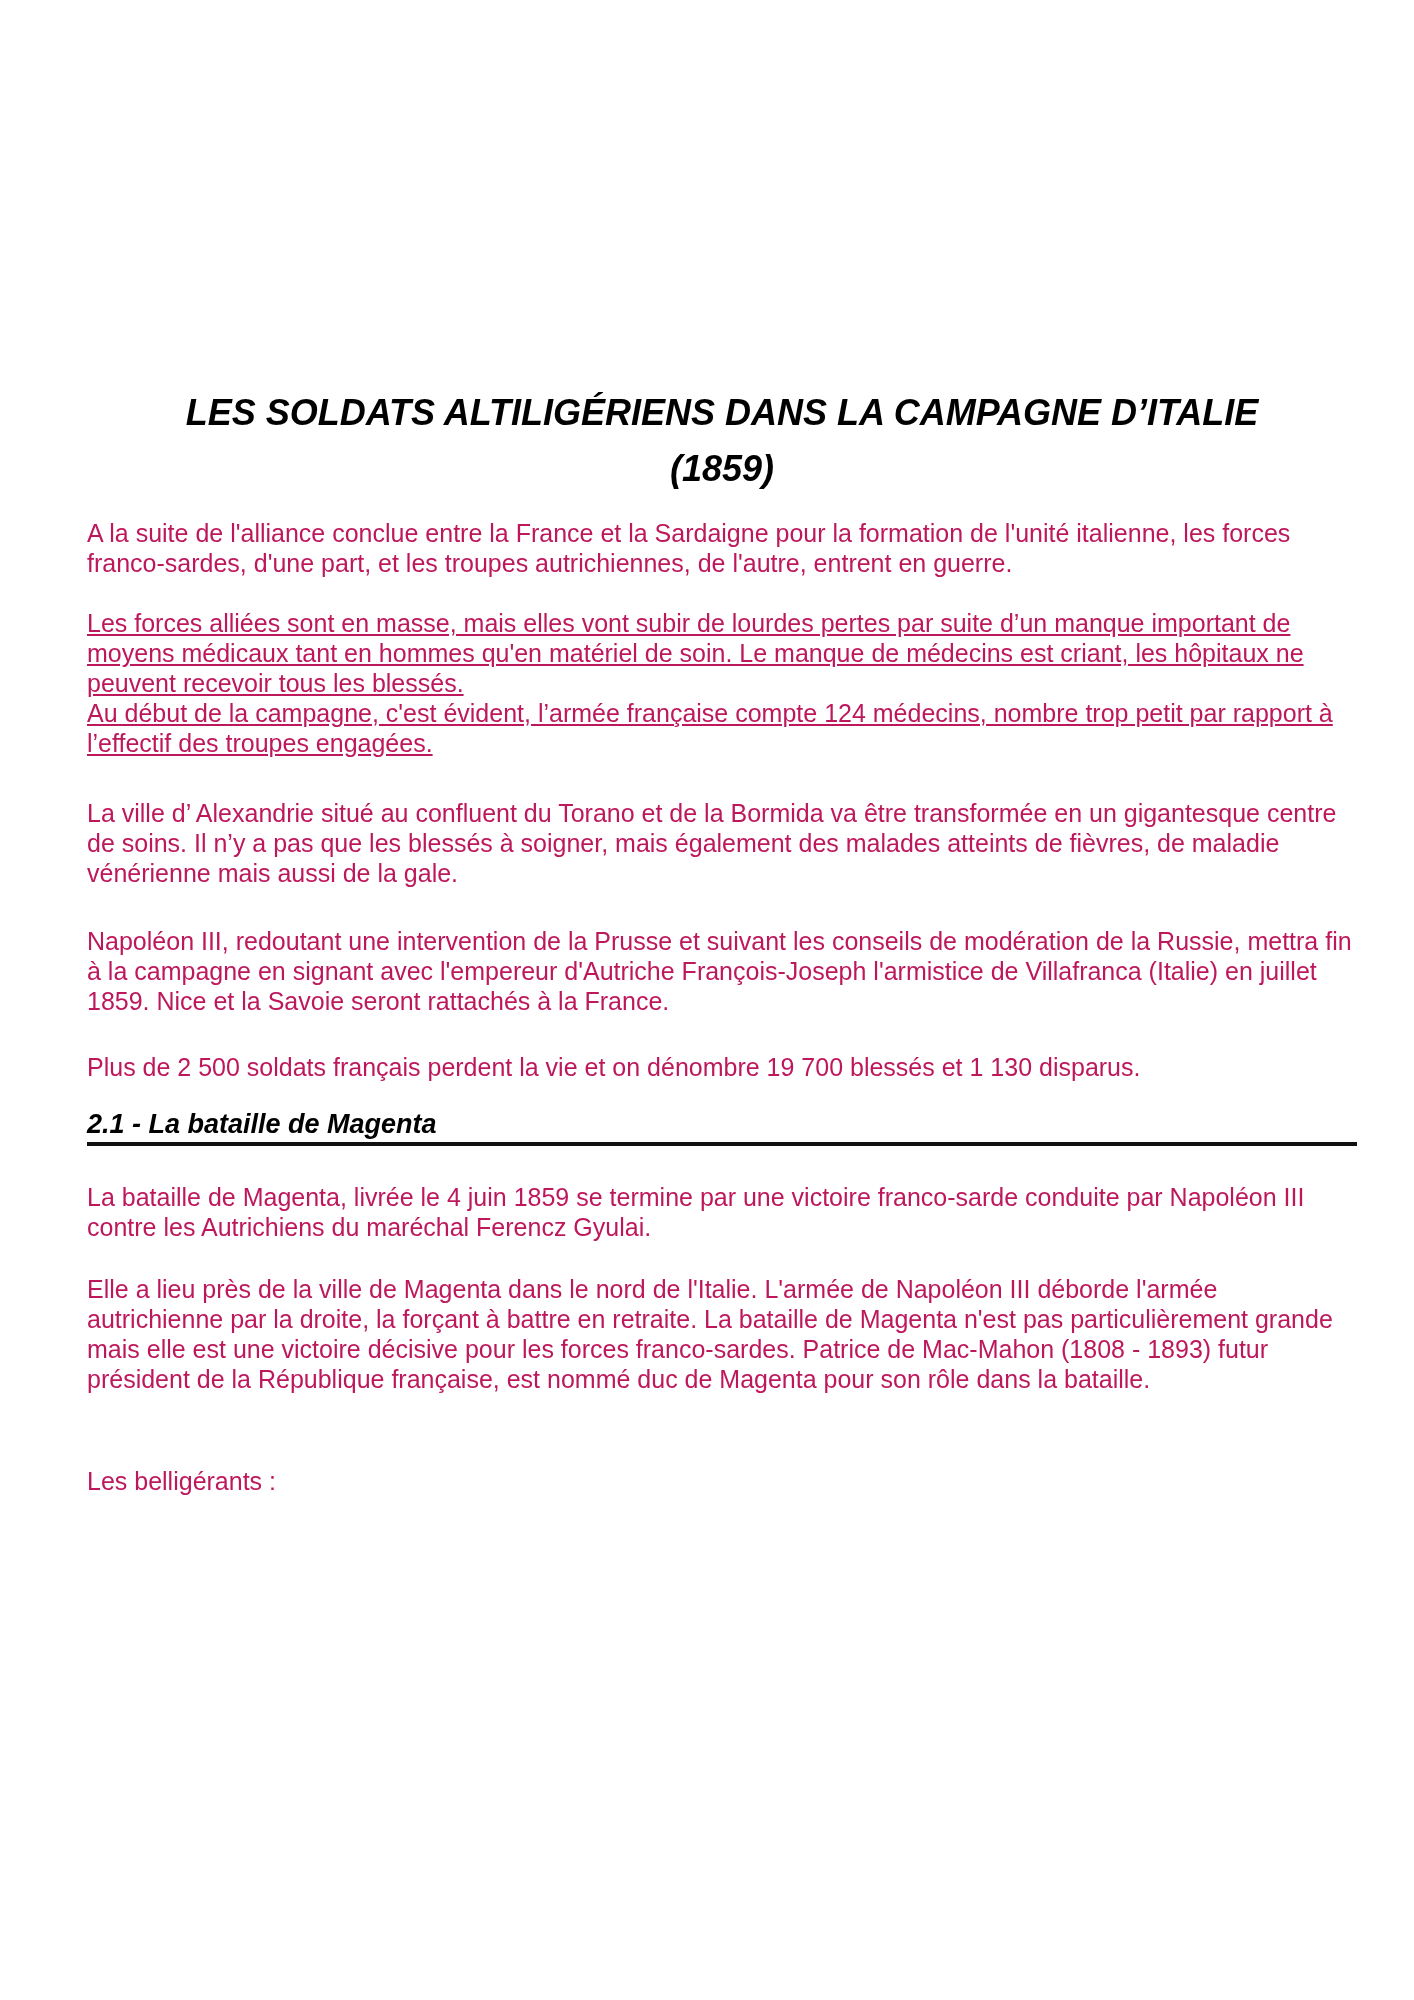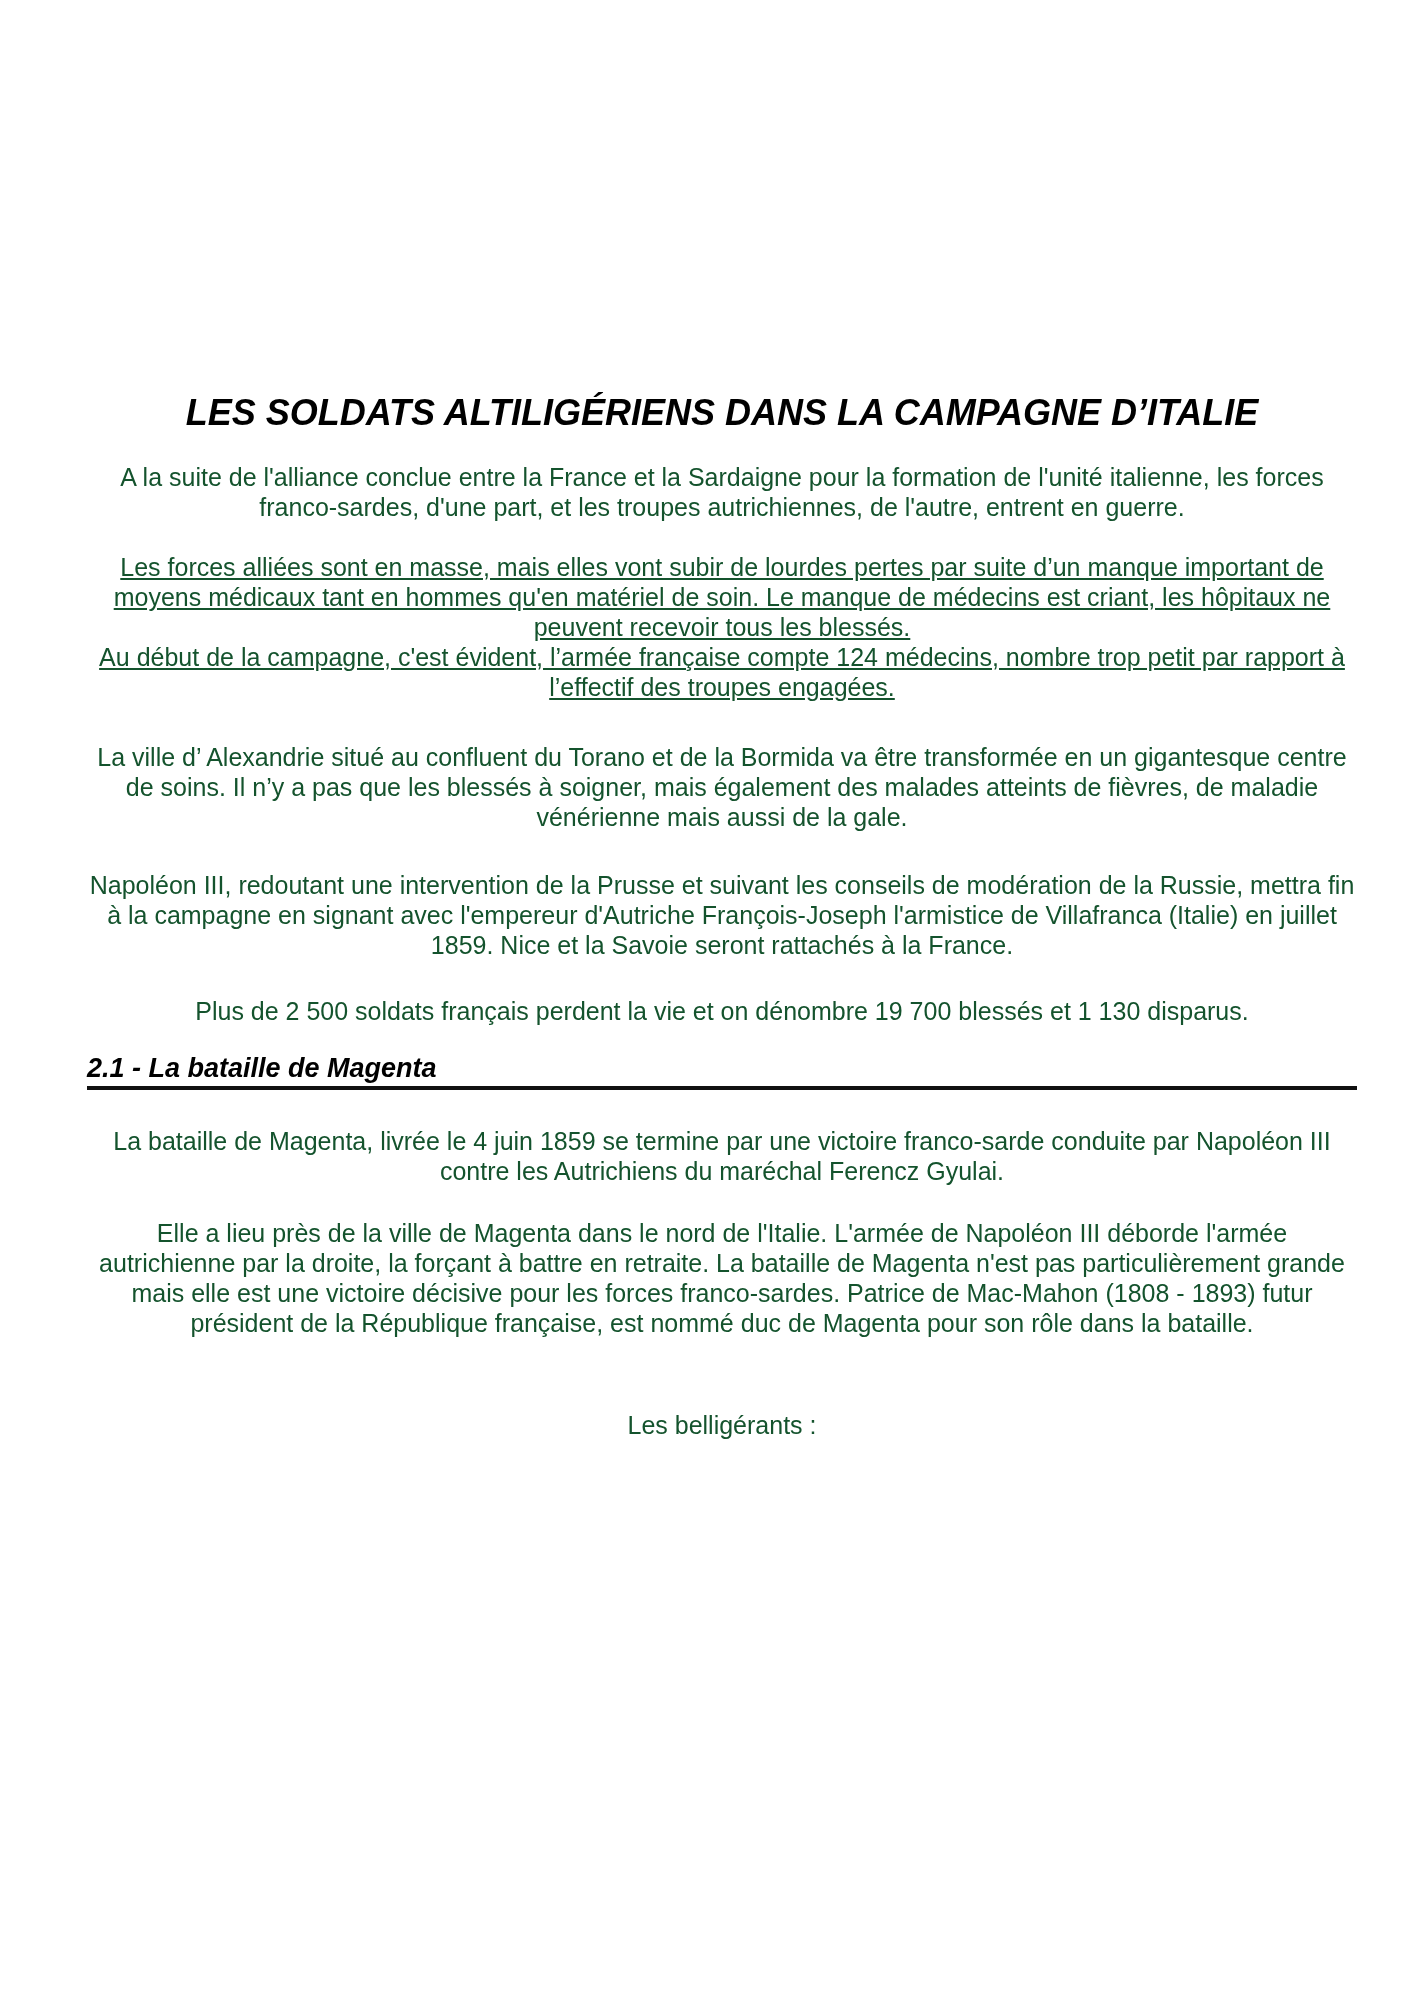--- a/index.html
+++ b/index.html
@@ -43,22 +43,21 @@
     padding-bottom: 2px;
     border-bottom: 4px solid var(--rule-purple, #833983);
   }
   .sec-heading.black-rule {
     border-bottom-color: var(--rule-black, #111111);
   }
   p {
     margin: 0;
     font-size: 25px;
     line-height: 30px;
-    color: #14532d;
-    text-align: center;
+    color: #be185d;
   }
   .pgroup p { margin: 0; text-decoration: underline; }
   .mt12 { margin-top: 12px; }
   .mt26 { margin-top: 26px; }
   .mt28 { margin-top: 28px; }
   .mt30 { margin-top: 30px; }
   .mt32 { margin-top: 32px; }
   .mt36 { margin-top: 36px; }
   .mt38 { margin-top: 38px; }
   .mt40 { margin-top: 40px; }
@@ -66,20 +65,21 @@
   .mt92 { margin-top: 92px; }
 </style>
 </head>
 <body>
 
 <div class="page">
   <div class="content">
 
     <h1 class="doc-title">
       <span class="title-line1">LES SOLDATS ALTILIGÉRIENS DANS LA CAMPAGNE D’ITALIE</span>
+      <span class="title-line2">(1859)</span>
     </h1>
 
 
     <p class="mt28">A la suite de l'alliance conclue entre la France et la Sardaigne pour la formation de l'unité italienne, les forces franco-sardes, d'une part, et les troupes autrichiennes, de l'autre, entrent en guerre.</p>
 
     <div class="pgroup mt30">
       <p>Les forces alliées sont en masse, mais elles vont subir de lourdes pertes par suite d’un manque important de moyens médicaux tant en hommes qu'en matériel de soin. Le manque de médecins est criant, les hôpitaux ne peuvent recevoir tous les blessés.</p>
       <p>Au début de la campagne, c'est évident, l’armée française compte 124 médecins, nombre trop petit par rapport à l’effectif des troupes engagées.</p>
     </div>
 

